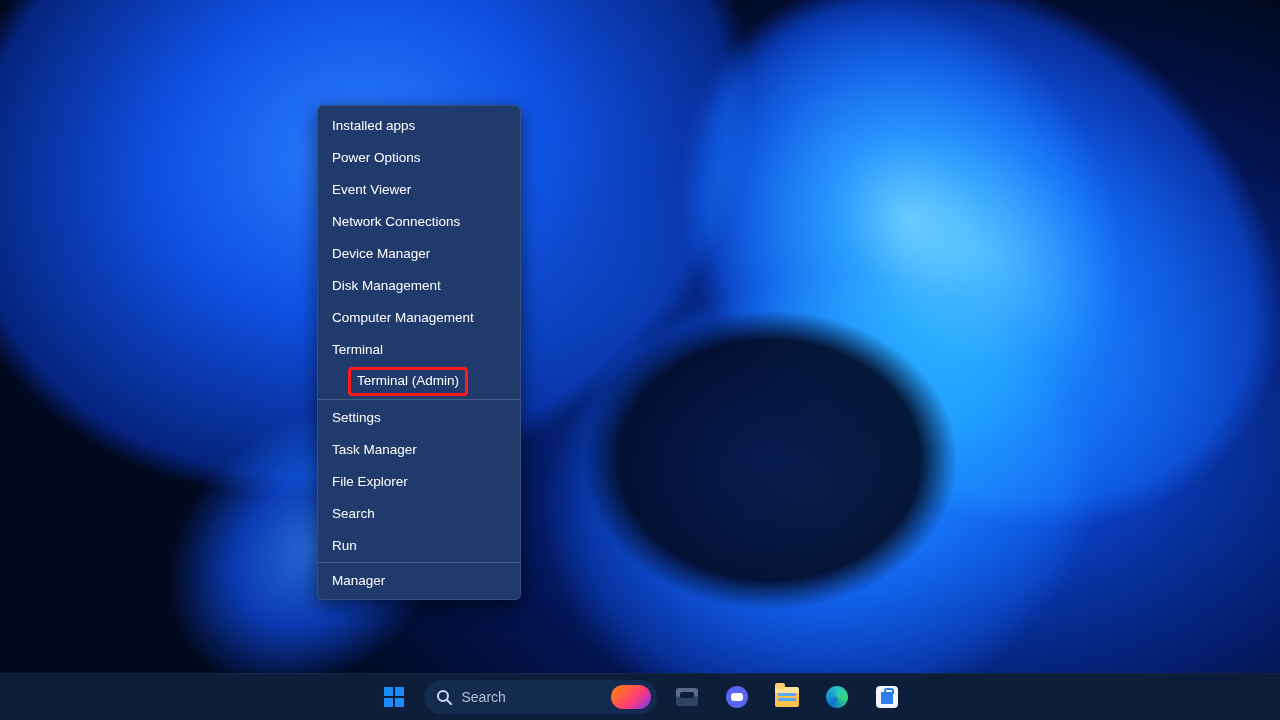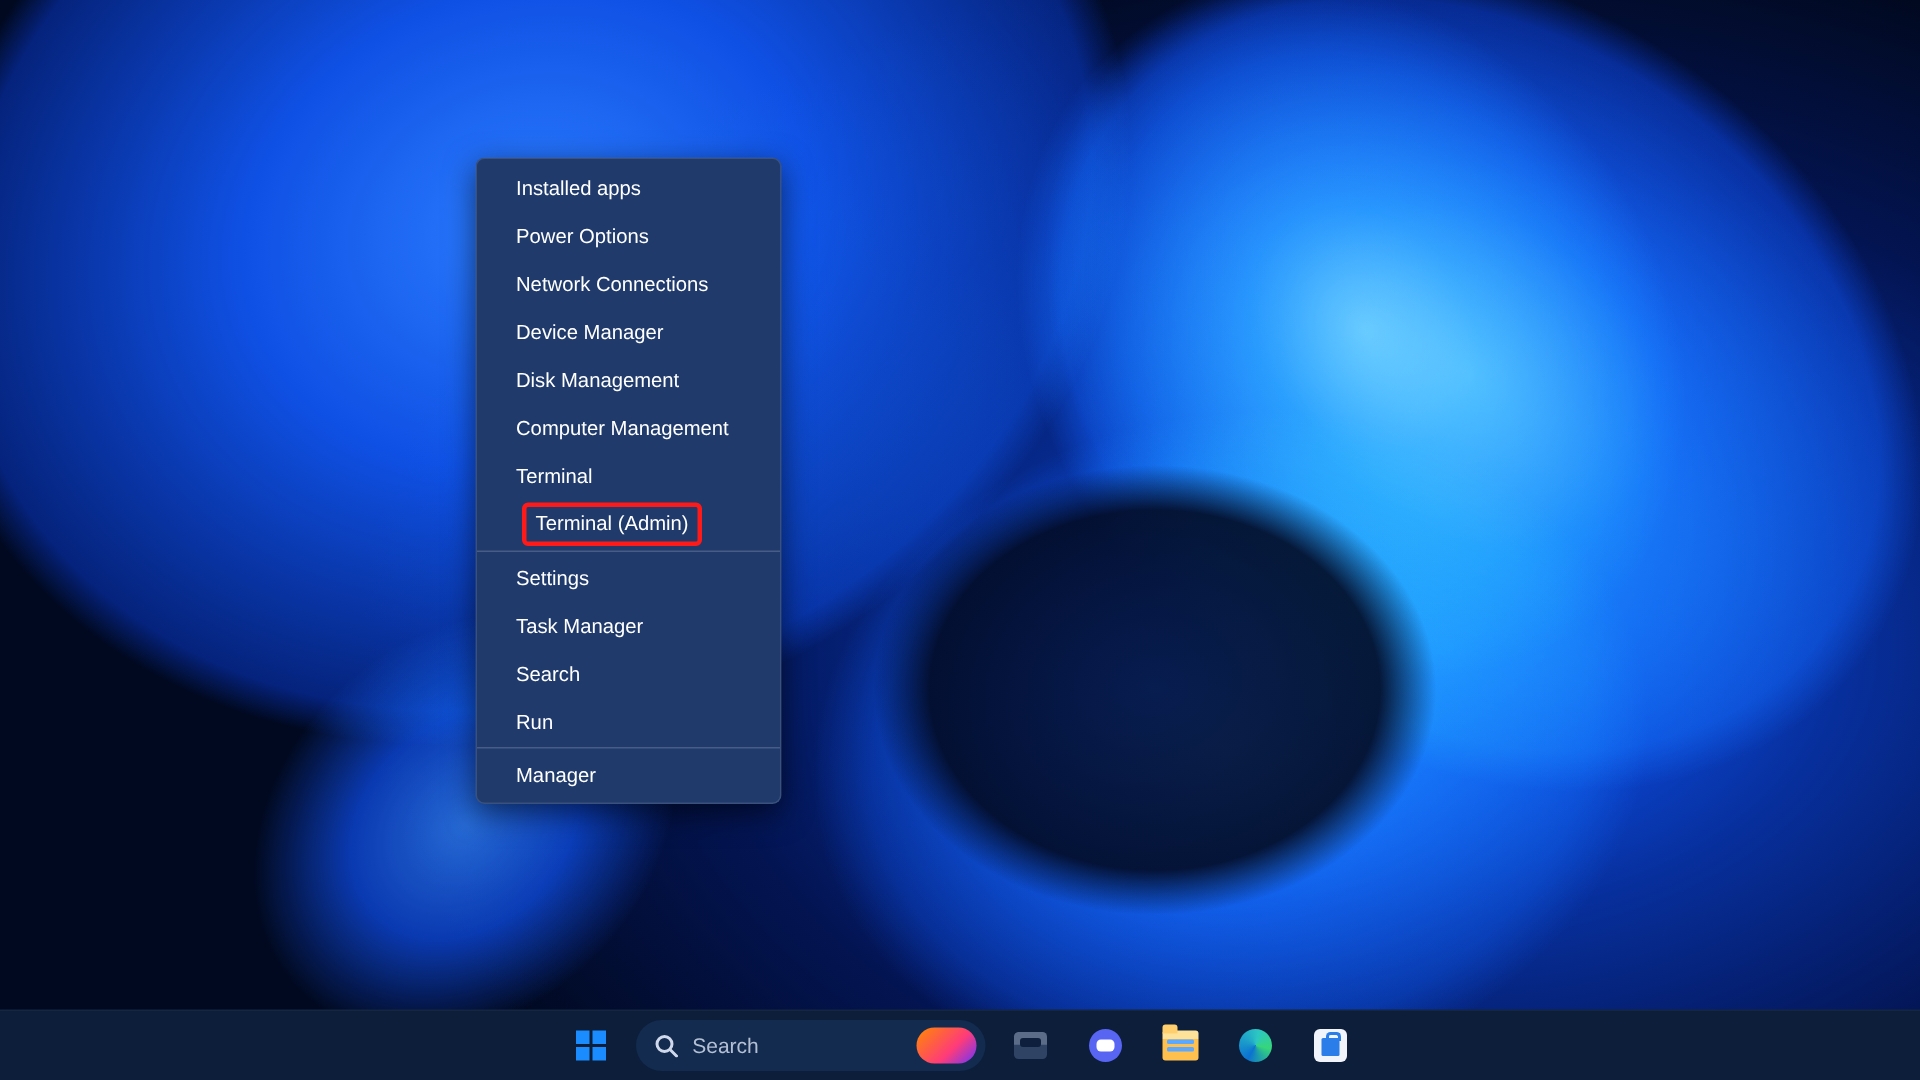--- a/index.html
+++ b/index.html
@@ -37,21 +37,21 @@
     position:absolute;left:317px;top:105px;width:202px;
     background:#1f3a6b;
     border:1px solid rgba(255,255,255,.12);
     border-radius:6px;
     box-shadow:0 6px 20px rgba(0,0,0,.55);
     padding:3px 0;
     color:#fff;font-size:13.5px;
   }
   .ctxitem{
     display:flex;align-items:center;justify-content:space-between;
-    height:32px;padding:0 14px;white-space:nowrap;cursor:default;margin-left:12px;
+    height:32px;padding:0 14px;white-space:nowrap;cursor:default;
   }
   .sep{height:1px;background:rgba(255,255,255,.18);margin:1px 0;}
   .chevron{font-size:11px;opacity:.8;}
   .hlwrap{margin:0 6px;}
   .highlight{
     display:inline-block;
     border:3px solid #ff1a1a;
     border-radius:4px;
     padding:2px 6px 3px 6px;
     line-height:18px;
@@ -113,20 +113,23 @@
 </div>
 
 <div class="ctxmenu">
   <div class="ctxitem">
       <span>Installed apps</span>
     </div>
   <div class="ctxitem">
       <span>Power Options</span>
     </div>
   <div class="ctxitem">
+      <span>Event Viewer</span>
+    </div>
+  <div class="ctxitem">
       <span>Network Connections</span>
     </div>
   <div class="ctxitem">
       <span>Device Manager</span>
     </div>
   <div class="ctxitem">
       <span>Disk Management</span>
     </div>
   <div class="ctxitem">
       <span>Computer Management</span>
@@ -136,20 +139,23 @@
     </div>
   <div class="ctxitem hlwrap" style="height:auto;padding:2px 0;margin-left:30px;">
     <span class="highlight">Terminal (Admin)</span>
   </div>
   <div class="sep"></div>
   <div class="ctxitem">
       <span>Settings</span>
     </div>
   <div class="ctxitem">
       <span>Task Manager</span>
+    </div>
+  <div class="ctxitem">
+      <span>File Explorer</span>
     </div>
   <div class="ctxitem">
       <span>Search</span>
     </div>
   <div class="ctxitem">
       <span>Run</span>
     </div>
   <div class="sep"></div>
   <div class="ctxitem">
       <span>Manager</span>

